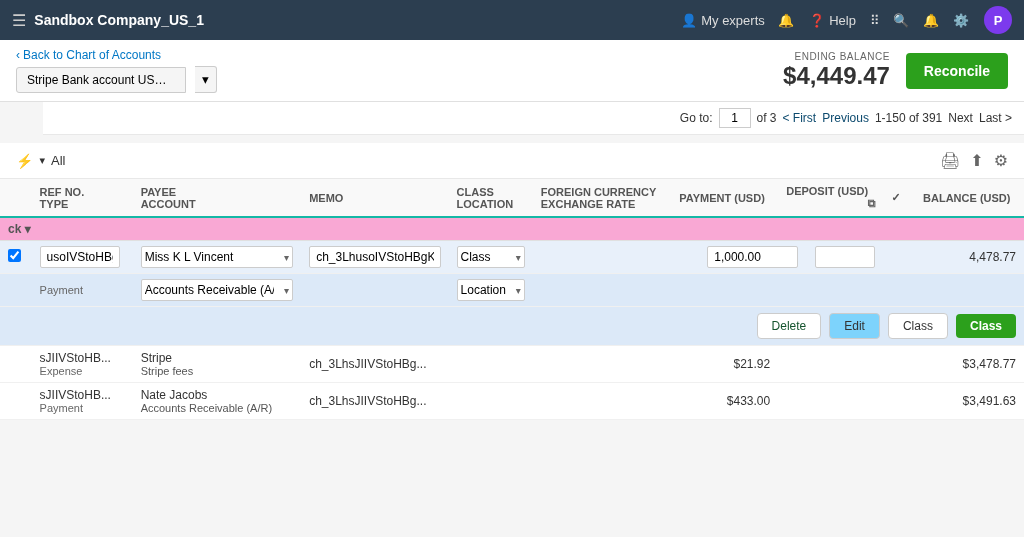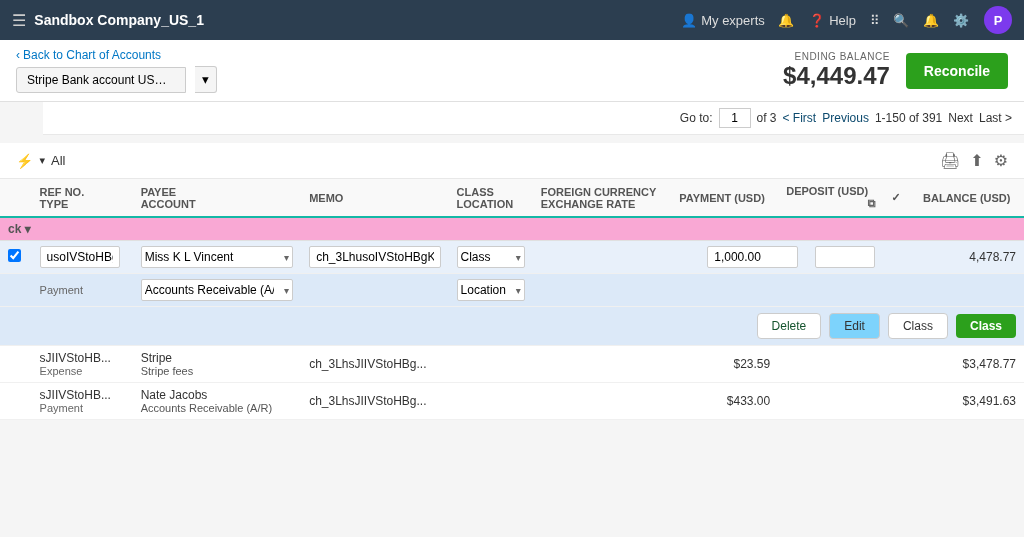--- a/index.html
+++ b/index.html
@@ -315,21 +315,21 @@
           <div>sJIIVStoHB...</div>
           <div class="row-type">Expense</div>
         </td>
         <td class="col-payee">
           <div>Stripe</div>
           <div class="row-account">Stripe fees</div>
         </td>
         <td class="col-memo">ch_3LhsJIIVStoHBg...</td>
         <td class="col-class"></td>
         <td class="col-fcrate"></td>
-        <td class="col-payment right">$23.59</td>
+        <td class="col-payment right">$21.92</td>
         <td class="col-deposit right"></td>
         <td class="col-check"></td>
         <td class="col-balance right">$3,478.77</td>
       </tr>
 
       <tr>
         <td class="col-checkbox"></td>
         <td class="col-refno">
           <div>sJIIVStoHB...</div>
           <div class="row-type">Payment</div>

